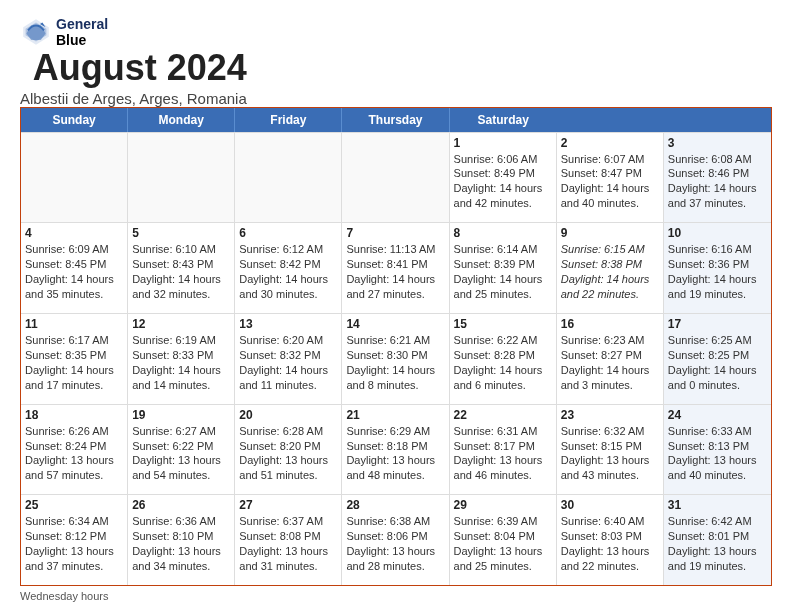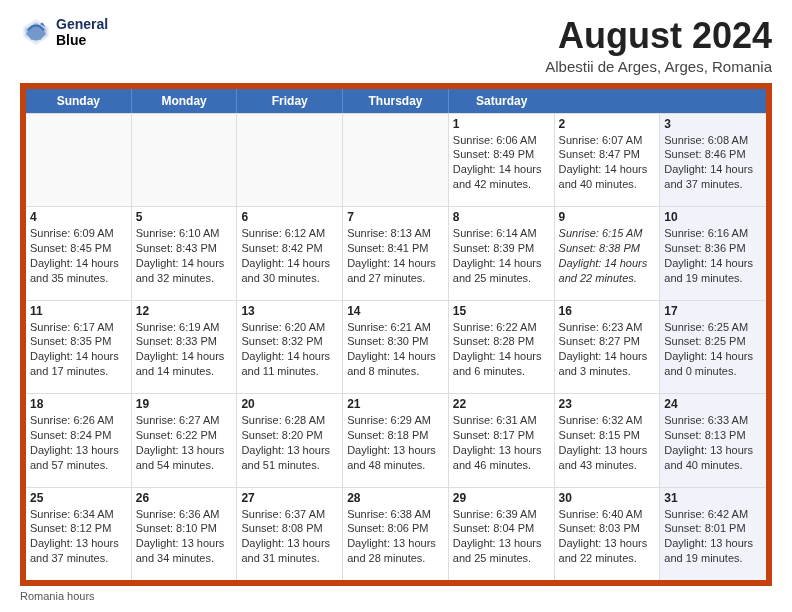--- a/index.html
+++ b/index.html
@@ -14,21 +14,21 @@
       width: 792px;
       height: 612px;
       padding: 16px 20px 10px 20px;
       display: flex;
       flex-direction: column;
     }
     .header {
       display: flex;
       align-items: flex-start;
       justify-content: space-between;
-      margin-bottom: 8px;
+      flex-direction: column;
     }
     .logo {
       display: flex;
       align-items: center;
       gap: 4px;
     }
     .logo-icon {
       width: 32px;
       height: 32px;
     }
@@ -43,21 +43,21 @@
     }
     .calendar-subtitle {
       font-size: 15px;
       color: #444;
       margin-top: 2px;
     }
     .calendar {
       flex: 1;
       display: flex;
       flex-direction: column;
-      border: 6px solid #c2410c;
+      border: 1px solid #c2410c;
     }
     .cal-header-row {
       display: grid;
       grid-template-columns: repeat(7, 1fr);
       background: #3a6db5;
     }
     .cal-header-cell {
       color: #fff;
       font-size: 12px;
       font-weight: bold;
@@ -193,21 +193,21 @@
           </div>
           <div class="cal-cell">
             <div class="day-num">6</div>
             <div class="cell-text" style="white-space: pre-line;">Sunrise: 6:12 AM
 Sunset: 8:42 PM
 Daylight: 14 hours
 and 30 minutes.</div>
           </div>
           <div class="cal-cell">
             <div class="day-num">7</div>
-            <div class="cell-text" style="white-space: pre-line;">Sunrise: 8:13 AM
+            <div class="cell-text" style="white-space: pre-line;">Sunrise: 11:13 AM
 Sunset: 8:41 PM
 Daylight: 14 hours
 and 27 minutes.</div>
           </div>
           <div class="cal-cell">
             <div class="day-num">8</div>
             <div class="cell-text" style="white-space: pre-line;">Sunrise: 6:14 AM
 Sunset: 8:39 PM
 Daylight: 14 hours
 and 25 minutes.</div>
@@ -376,14 +376,14 @@
             <div class="day-num">31</div>
             <div class="cell-text" style="white-space: pre-line;">Sunrise: 6:42 AM
 Sunset: 8:01 PM
 Daylight: 13 hours
 and 19 minutes.</div>
           </div>
         </div>
       </div>
   </div>
 
-  <div class="footer-note">Romania hours</div>
+  <div class="footer-note">Wednesday hours</div>
 </div>
 
 </body></html>

